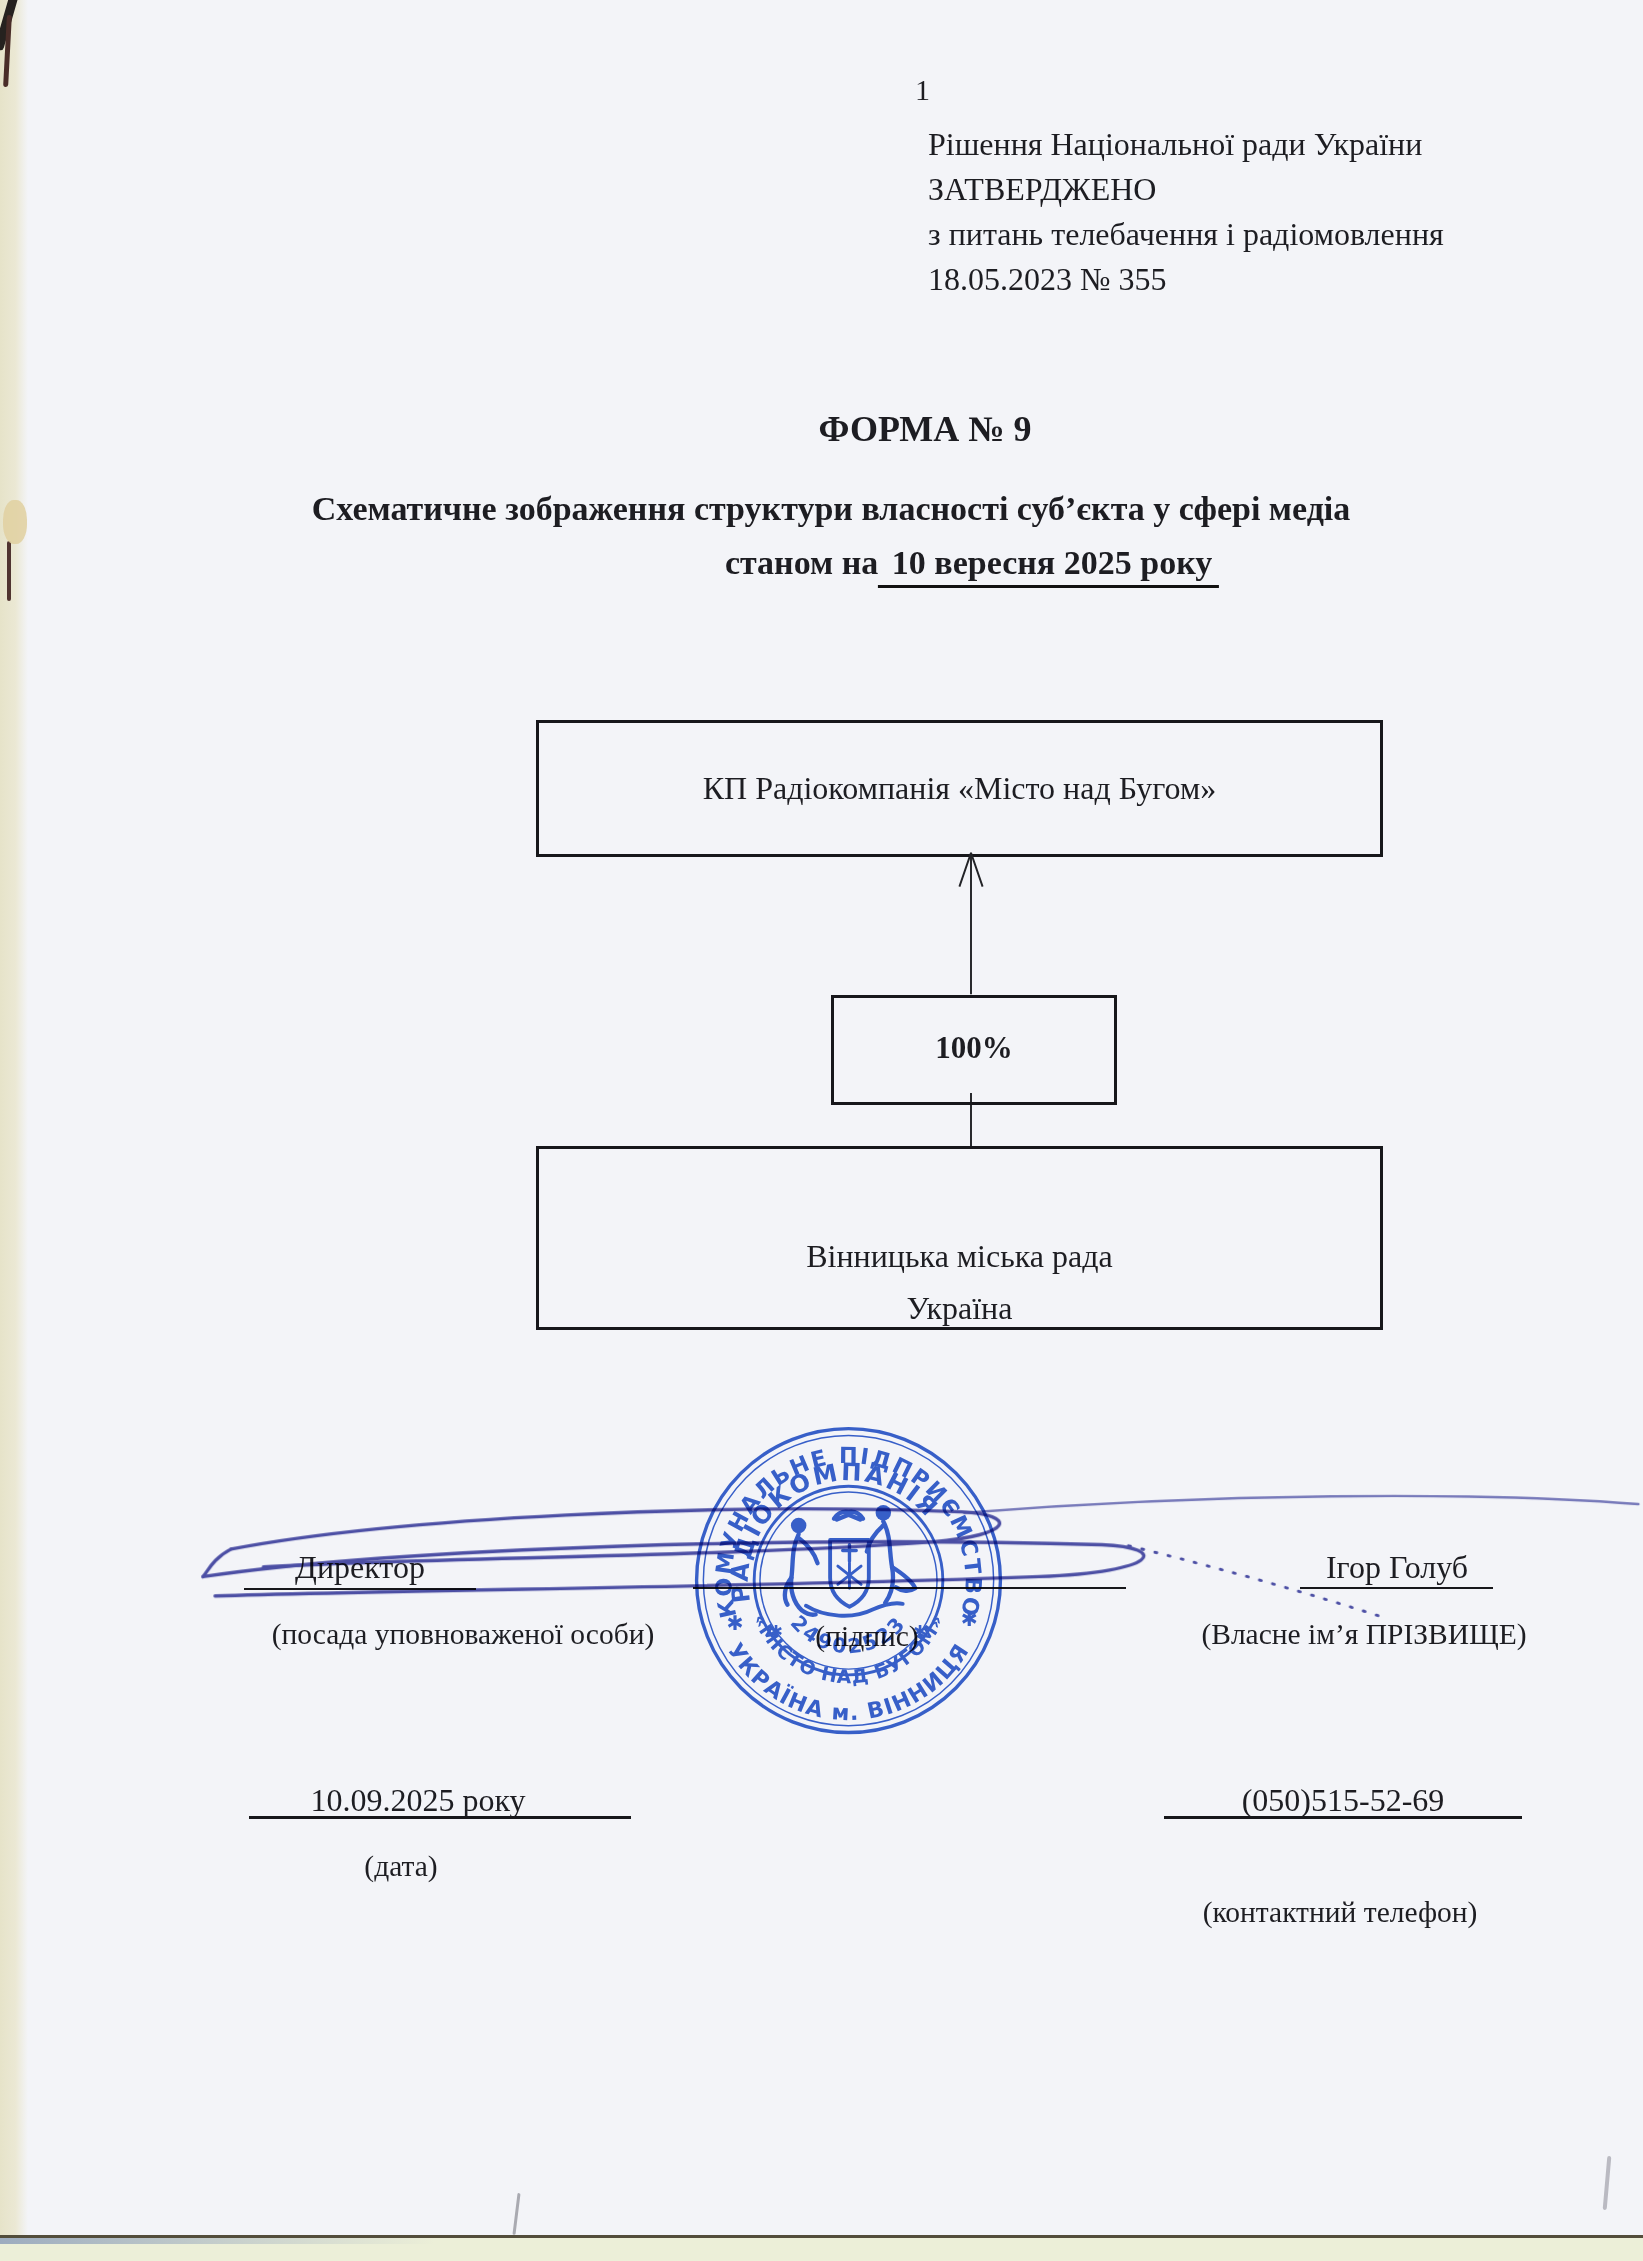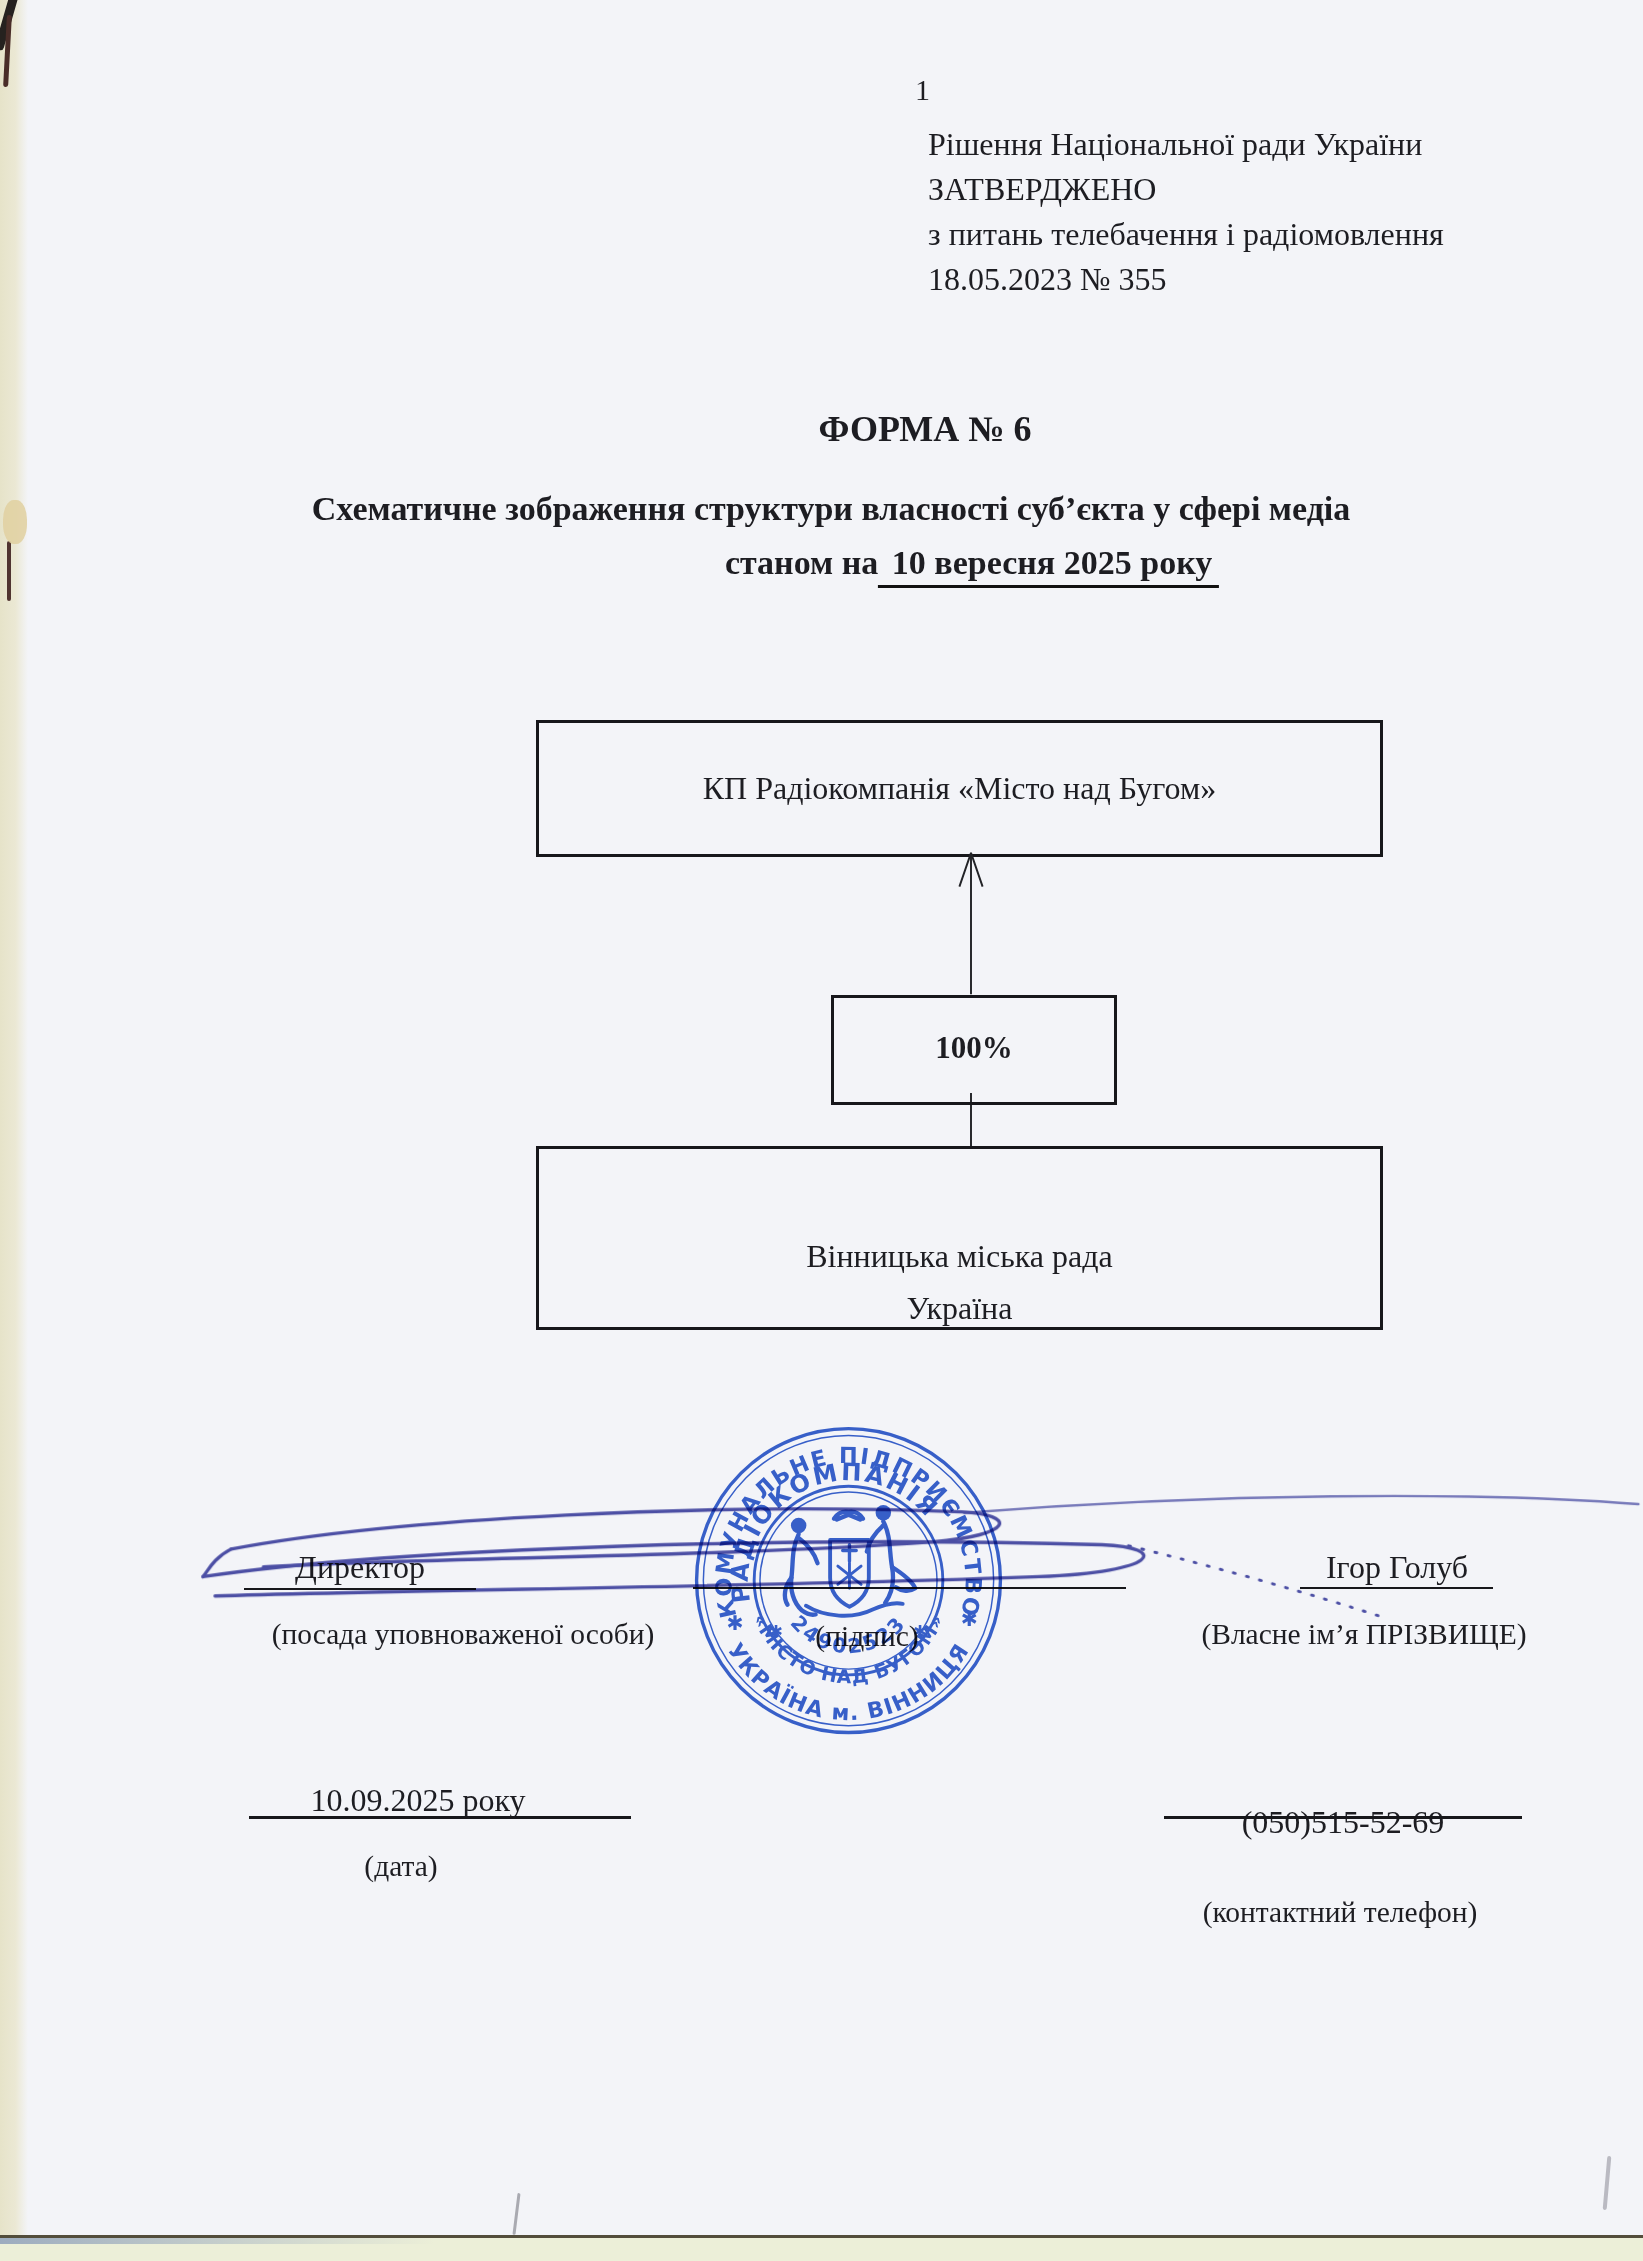--- a/index.html
+++ b/index.html
@@ -48,21 +48,21 @@
 
   <div class="abs doc" style="left:915px;top:72px;font-size:30px;">1</div>
 
   <div class="abs" style="left:928px;top:122px;font-size:32px;line-height:45px;white-space:nowrap;">
     <div>Рішення Національної ради України</div>
     <div>ЗАТВЕРДЖЕНО</div>
     <div>з питань телебачення і радіомовлення</div>
     <div>18.05.2023 № 355</div>
   </div>
 
-  <div class="abs cx b doc" style="left:925px;top:408px;font-size:36px;">ФОРМА № 6</div>
+  <div class="abs cx b doc" style="left:925px;top:408px;font-size:36px;">ФОРМА № 9</div>
   <div class="abs cx b doc" style="left:831px;top:489px;font-size:34px;">Схематичне зображення структури власності суб’єкта у сфері медіа</div>
   <div class="abs cx b doc" style="left:924px;top:543px;font-size:34px;margin-left:48px;">
     <span>станом на</span><span class="asof-date">10 вересня 2025 року</span>
   </div>
 
   <div class="abs box" style="left:536px;top:720px;width:841px;height:130px;padding-bottom:1px;font-size:32px;">
     <span>КП Радіокомпанія «Місто над Бугом»</span>
   </div>
 
   <svg class="abs" style="left:942px;top:848px;" width="58" height="314" viewBox="0 0 120 650">
@@ -90,21 +90,21 @@
   <div class="abs cx cap" style="left:867px;top:1620px;">(підпис)</div>
 
   <div class="abs cx doc" style="left:1397px;top:1549px;">Ігор Голуб</div>
   <div class="abs uline" style="left:1300px;top:1587px;width:193px;height:2.4px;"></div>
   <div class="abs cx cap" style="left:1364px;top:1618px;">(Власне ім’я ПРІЗВИЩЕ)</div>
 
   <div class="abs cx doc" style="left:418px;top:1782px;">10.09.2025 року</div>
   <div class="abs uline" style="left:249px;top:1816px;width:382px;height:2.9px;"></div>
   <div class="abs cx cap" style="left:401px;top:1850px;">(дата)</div>
 
-  <div class="abs cx doc" style="left:1343px;top:1782px;margin-top:22px;">(050)515-52-69</div>
+  <div class="abs cx doc" style="left:1343px;top:1782px;">(050)515-52-69</div>
   <div class="abs uline" style="left:1164px;top:1816px;width:358px;height:2.9px;"></div>
   <div class="abs cx cap" style="left:1340px;top:1896px;">(контактний телефон)</div>
 
   <svg class="abs" style="left:684px;top:1418px;mix-blend-mode:multiply;opacity:.93;" width="329" height="329" viewBox="0 0 680 680">
     <defs>
       <path id="arcOutTop" d="M 113,419 A 242,242 0 1 1 567,419"></path>
       <path id="arcOutBottom" d="M 79,458 A 288,288 0 0 0 601,458"></path>
       <path id="arcInnTop" d="M 152,424 A 207,207 0 1 1 528,249"></path>
       <path id="arcInnBottom" d="M 141,409 A 212,212 0 0 0 539,409"></path>
       <path id="arcCode" d="M 225,432 A 150,150 0 0 0 455,432"></path>

